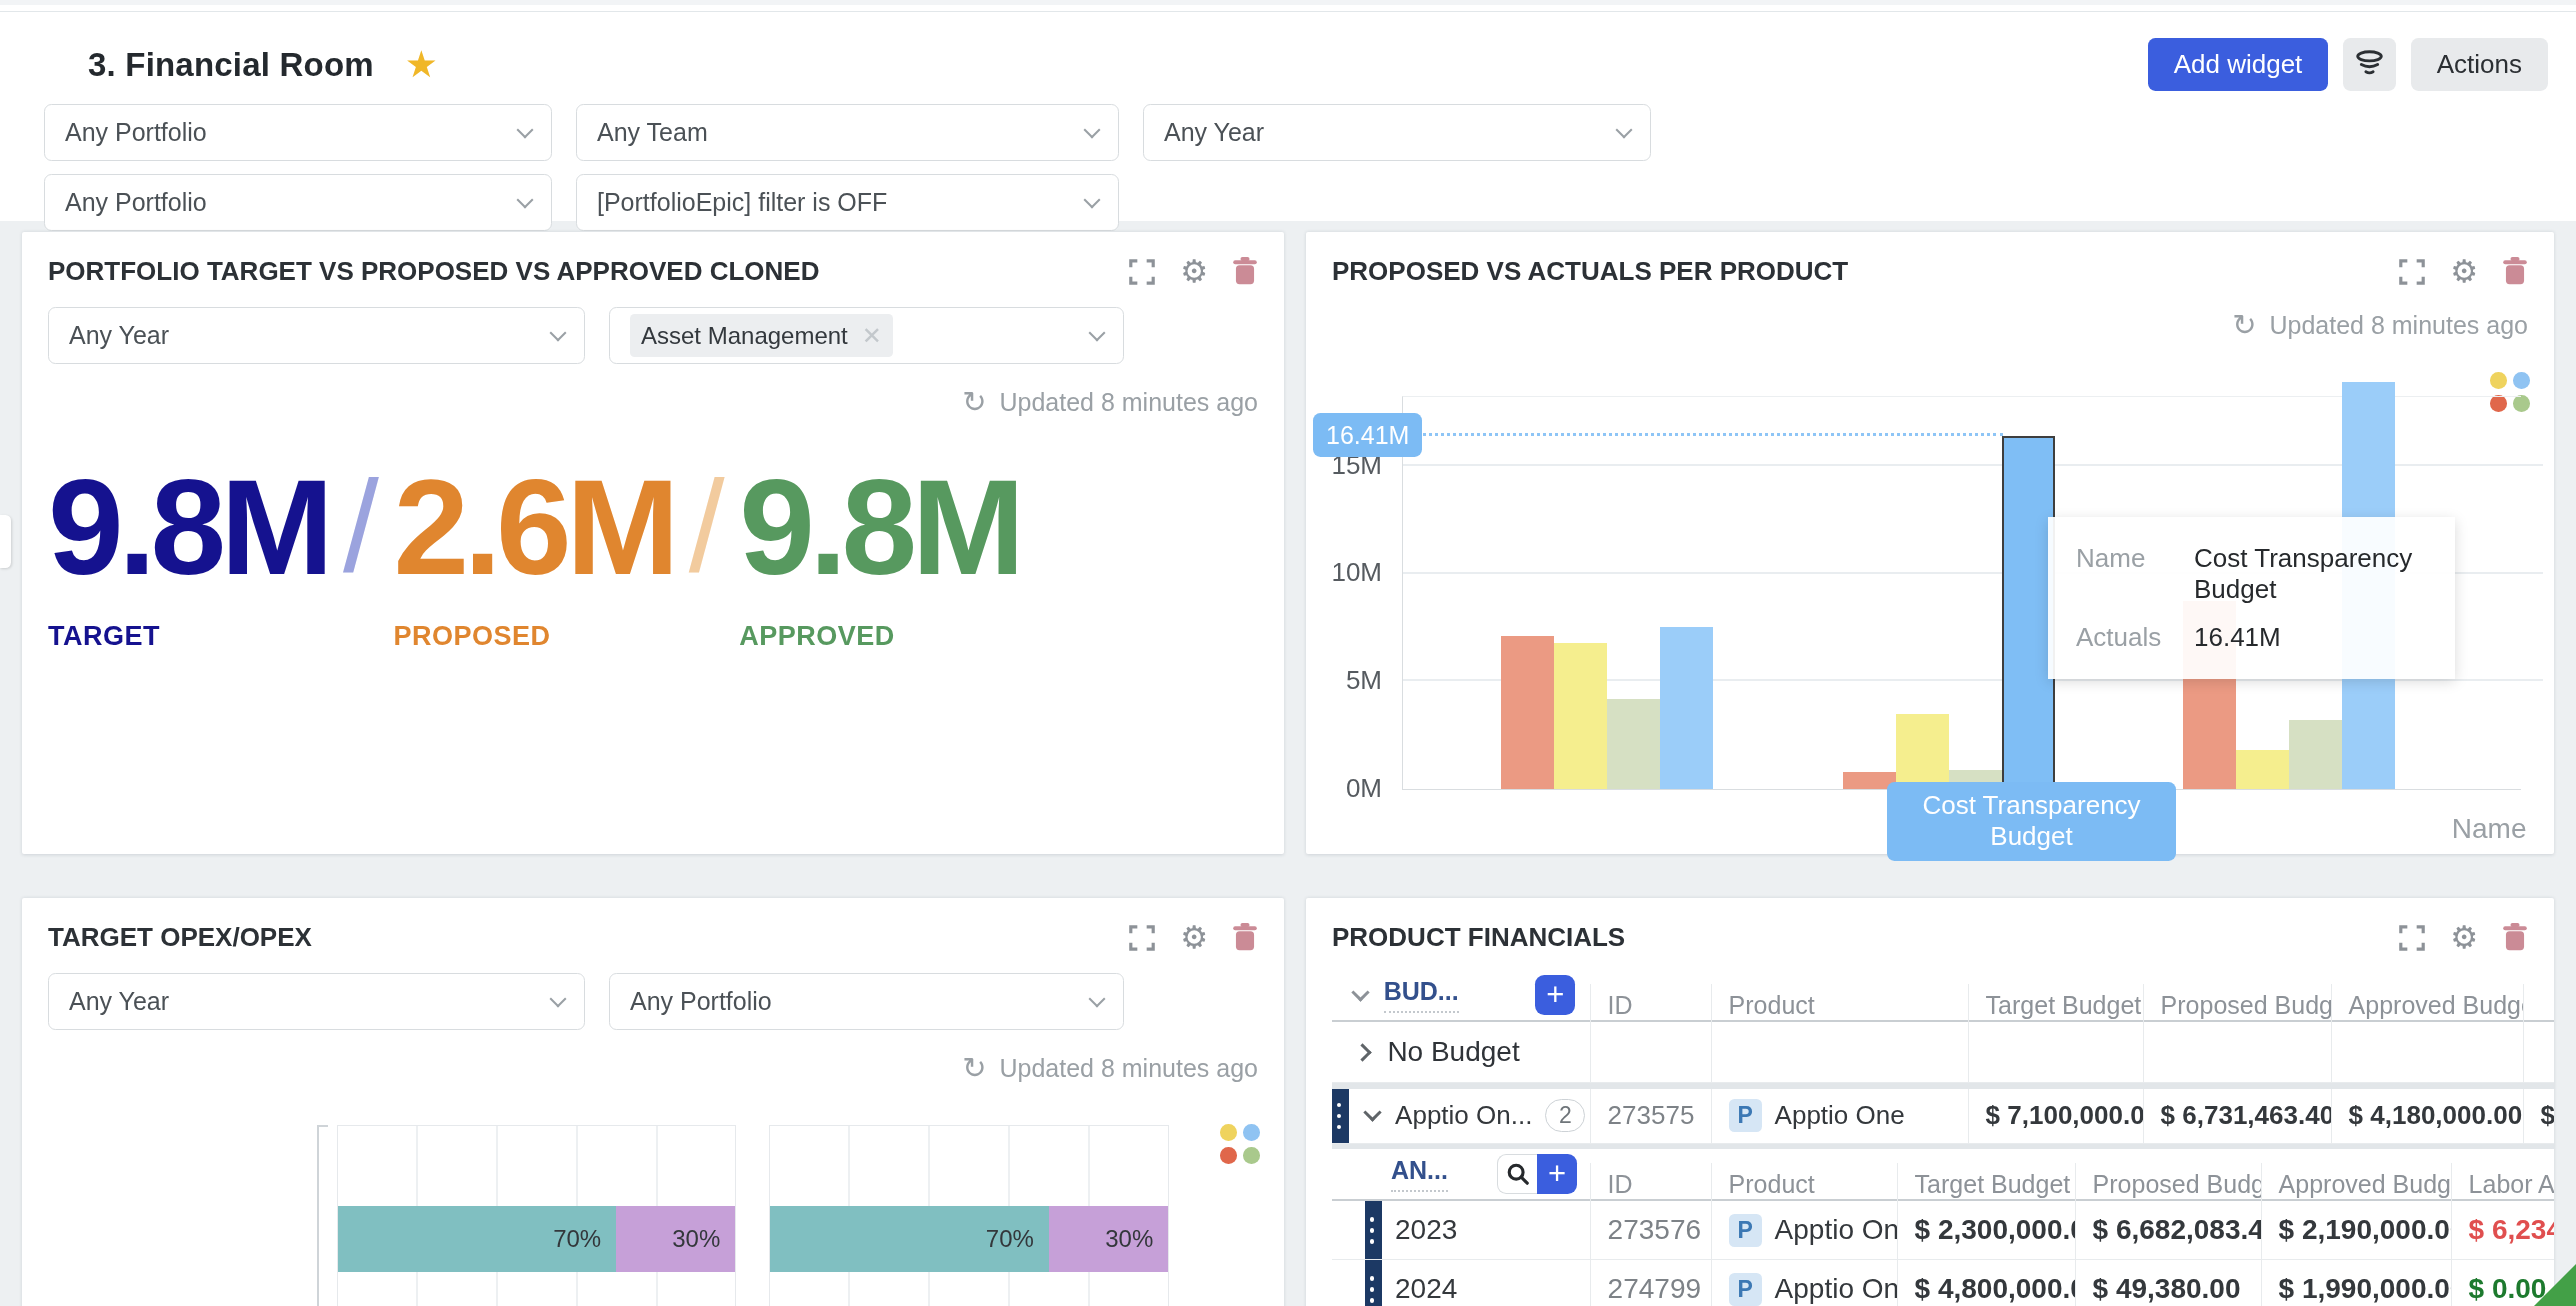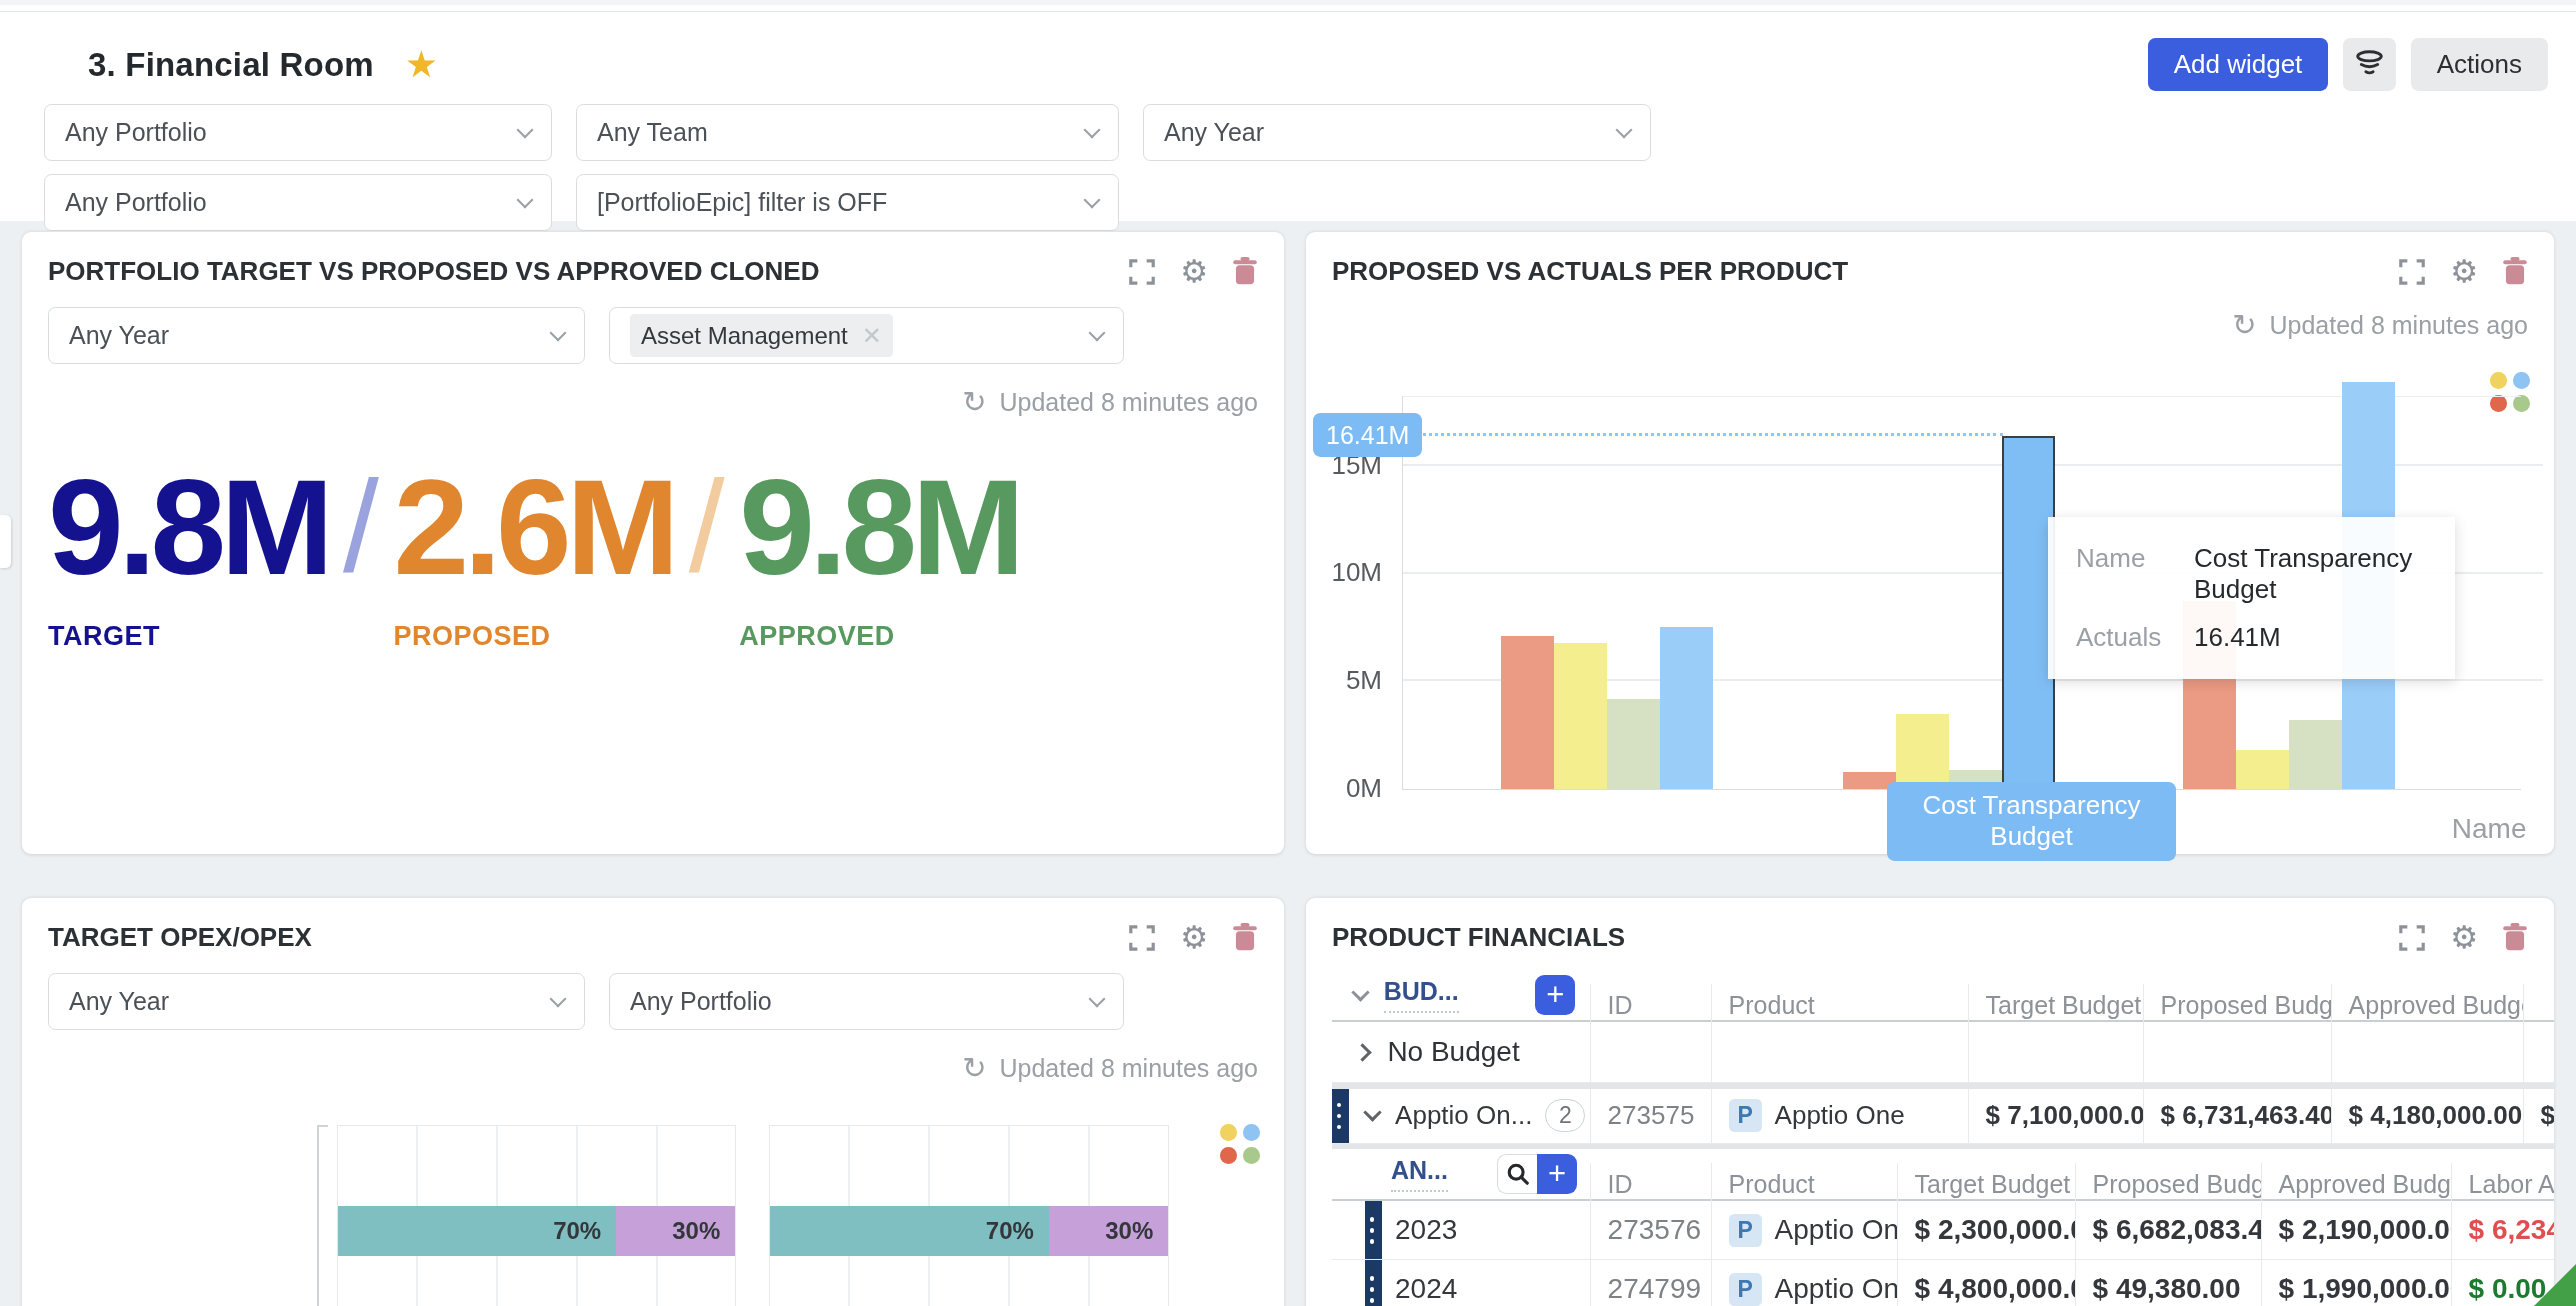--- a/index.html
+++ b/index.html
@@ -17,21 +17,21 @@
   .btn-primary { background:#3b5ede; color:#fff; }
   .btn-gray { background:#e8eaec; color:#2b2f33; }
   .btn-icon { width:53px; justify-content:center; padding:0; }
   .filters { position:absolute; left:44px; display:flex; gap:24px; }
   .r1 { top:99px; } .r2 { top:169px; }
   .sel { height:57px; border:1.8px solid #d8dcdf; border-radius:7.4px; background:#fff; display:flex; align-items:center; justify-content:space-between; padding:0 20px; font-size:25px; color:#4b5156; cursor:pointer; }
   .sel .chev { width:12px; height:12px; border-right:2.8px solid #9aa0a5; border-bottom:2.8px solid #9aa0a5; transform:rotate(45deg); margin-left:22px; margin-top:-5.5px; flex:none; }
   .w552 { width:508px; } .w590 { width:543px; }
 
   
-  .card { position:absolute; background:#fff; border-radius:9px; box-shadow:0 0.9px 3.7px rgba(31,45,61,.14); }
+  .card { position:absolute; background:#fff; border-radius:2px; box-shadow:0 0.9px 3.7px rgba(31,45,61,.14); }
   .c1 { left:22px;  top:232px; width:1262px; height:622px; }
   .c2 { left:1306px; top:232px; width:1248px; height:622px; }
   .c3 { left:22px;  top:898px; width:1262px; height:442px; overflow:hidden; }
   .c4 { left:1306px; top:898px; width:1248px; height:442px; overflow:hidden; }
   .w-head { display:flex; align-items:center; padding:24px 26px 0 26px; }
   .w-title { font-size:26px; font-weight:bold; color:#2c3136; }
   .w-icons { margin-left:auto; display:flex; gap:24px; align-items:center; }
   .gear { font-family:"DejaVu Sans", sans-serif; font-size:31px; color:#8d9298; line-height:1; cursor:pointer; }
   .w-filters { display:flex; gap:24px; padding:20px 26px 0 26px; }
   .updated { display:flex; justify-content:flex-end; align-items:center; gap:13px; color:#9aa0a5; font-size:25px; padding:24px 26px 0 0; }
@@ -63,21 +63,21 @@
   .tt-row:last-child { margin-bottom:0; }
   .tt-label { color:#9aa0a5; width:94px; flex:none; }
   .tt-value { color:#26292c; }
 
   
   .capex { position:absolute; left:0; top:263px; right:0; bottom:0; }
   .cax { position:absolute; left:295px; top:-36px; bottom:0; width:1.8px; background:#cfd4d8; }
   .cax::before { content:""; position:absolute; left:0; top:0; width:11px; height:1.8px; background:#cfd4d8; }
   .cpanel { position:absolute; top:-36px; bottom:0; border:1.8px solid #e6e9ec; border-bottom:none; background-image:repeating-linear-gradient(90deg, transparent 0 78px, #edf0f2 78px 80px); }
   .cp1 { left:315px; width:399px; } .cp2 { left:747px; width:400px; }
-  .cbar { position:absolute; left:0; top:80px; height:50px; width:100%; display:flex;font-weight:bold; }
+  .cbar { position:absolute; left:0; top:80px; height:66px; width:100%; display:flex; }
   .cseg { height:100%; display:flex; align-items:center; justify-content:flex-end; font-size:24px; color:#33373b; }
   .cseg span { padding-right:14.7px; }
 
   
   .tbl { position:absolute; left:26px; right:0; top:72px; bottom:0; overflow:hidden; font-size:26px; color:#34383c; }
   .trow { display:grid; position:relative; align-items:center; border-bottom:1.8px solid #e8ebed; background:#fff; }
   .maincols { grid-template-columns:258px 121px 257px 175px 188px 192px 1fr; }
   .subcols  { grid-template-columns:258px 121px 186px 178px 186px 190px 1fr; }
   .trow > div { padding-left:16.6px; overflow:hidden; white-space:nowrap; height:100%; display:flex; align-items:center; }
   .trow > div + div { border-left:1.8px solid #e8ebed; }

